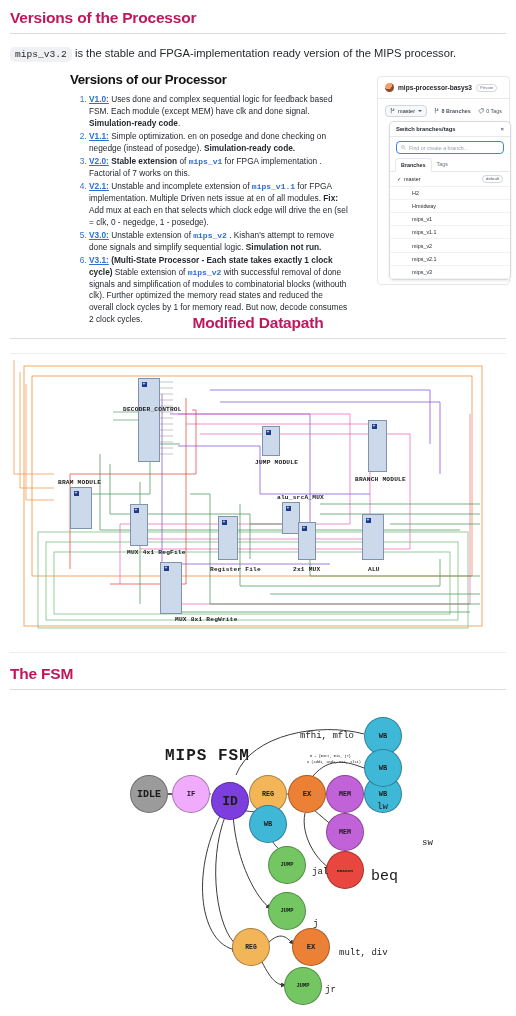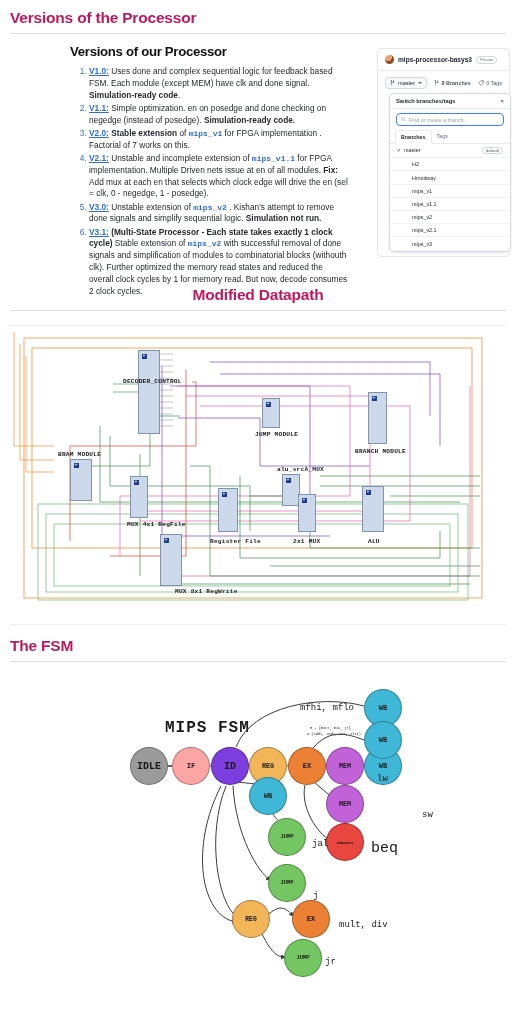--- a/index.html
+++ b/index.html
@@ -111,20 +111,23 @@
     color:#1b1b1b; white-space:nowrap; }
 </style>
 </head>
 <body>
 
 <div class="page">
 
   <div style="padding-top:9px;">
     <div class="sec-head">Versions of the Processor</div>
     <div class="rule"></div>
+    <div class="para">
+      <code class="chip">mips_v3.2</code><span> is the stable and FPGA-implementation ready version of the MIPS processor.</span>
+    </div>
   </div>
 
   <div class="v-block">
     <div class="v-text">
       <div class="v-title">Versions of our Processor</div>
       <ol class="v-list" id="vlist">
           <li><span class="vlink">V1.0:</span><span> Uses done and complex sequential logic for feedback based FSM. Each module (except MEM) have clk and done signal. </span><span class="b">Simulation-ready code</span><span>.</span></li>
           <li><span class="vlink">V1.1:</span><span> Simple optimization. en on posedge and done checking on negedge (instead of posedge). </span><span class="b">Simulation-ready code.</span></li>
           <li><span class="vlink">V2.0:</span><span> </span><span class="b">Stable extension</span><span> of </span><span class="mono-blue">mips_v1</span><span> for FPGA implementation . Factorial of 7 works on this.</span></li>
           <li><span class="vlink">V2.1:</span><span> Unstable and incomplete extension of </span><span class="mono-blue">mips_v1.1</span><span> for FPGA implementation. Multiple Driven nets issue at en of all modules. </span><span class="b">Fix:</span><span> Add mux at each en that selects which clock edge will drive the en (sel = clk, 0 - negedge, 1 - posedge).</span></li>
@@ -409,22 +412,22 @@
       </defs>
 
       <g stroke="#3b3b3b" stroke-width="1.2">
         <line x1="168" y1="90" x2="172" y2="90"></line>
         <line x1="249" y1="90" x2="249" y2="90"></line>
       </g>
     </svg>
 
     <div id="fsm-nodes">
         <div class="node" style="left: 130px; top: 71px; width: 38px; height: 38px; background: rgb(155, 155, 155); font-size: 10px;">IDLE</div>
-        <div class="node" style="left: 172px; top: 71px; width: 38px; height: 38px; background: #fca5a5; font-size: 7.2px;">IF</div>
-        <div class="node" style="left: 211px; top: 71px; width: 38px; height: 38px; background: rgb(125, 62, 224); font-size: 10px;">ID</div>
+        <div class="node" style="left: 172px; top: 71px; width: 38px; height: 38px; background: #f0abfc; font-size: 7.2px;">IF</div>
+        <div class="node" style="left: 211px; top: 78px; width: 38px; height: 38px; background: rgb(125, 62, 224); font-size: 13px;">ID</div>
         <div class="node" style="left: 249px; top: 71px; width: 38px; height: 38px; background: rgb(242, 182, 89); font-size: 6.8px;">REG</div>
         <div class="node" style="left: 288px; top: 71px; width: 38px; height: 38px; background: rgb(236, 129, 54); font-size: 7.2px;">EX</div>
         <div class="node" style="left: 326px; top: 71px; width: 38px; height: 38px; background: rgb(194, 98, 216); font-size: 6.6px;">MEM</div>
         <div class="node" style="left: 364px; top: 71px; width: 38px; height: 38px; background: rgb(63, 184, 216); font-size: 7px;">WB</div>
         <div class="node" style="left: 364px; top: 13px; width: 38px; height: 38px; background: rgb(63, 184, 216); font-size: 7px;">WB</div>
         <div class="node" style="left: 364px; top: 45px; width: 38px; height: 38px; background: rgb(63, 184, 216); font-size: 7px;">WB</div>
         <div class="node" style="left: 326px; top: 109px; width: 38px; height: 38px; background: rgb(194, 98, 216); font-size: 6.6px;">MEM</div>
         <div class="node" style="left: 326px; top: 147px; width: 38px; height: 38px; background: rgb(232, 70, 63); font-size: 4.4px;">BRANCH</div>
         <div class="node" style="left: 249px; top: 101px; width: 38px; height: 38px; background: rgb(63, 184, 216); font-size: 7px;">WB</div>
         <div class="node" style="left: 268px; top: 142px; width: 38px; height: 38px; background: rgb(116, 198, 98); font-size: 5.4px;">JUMP</div>

